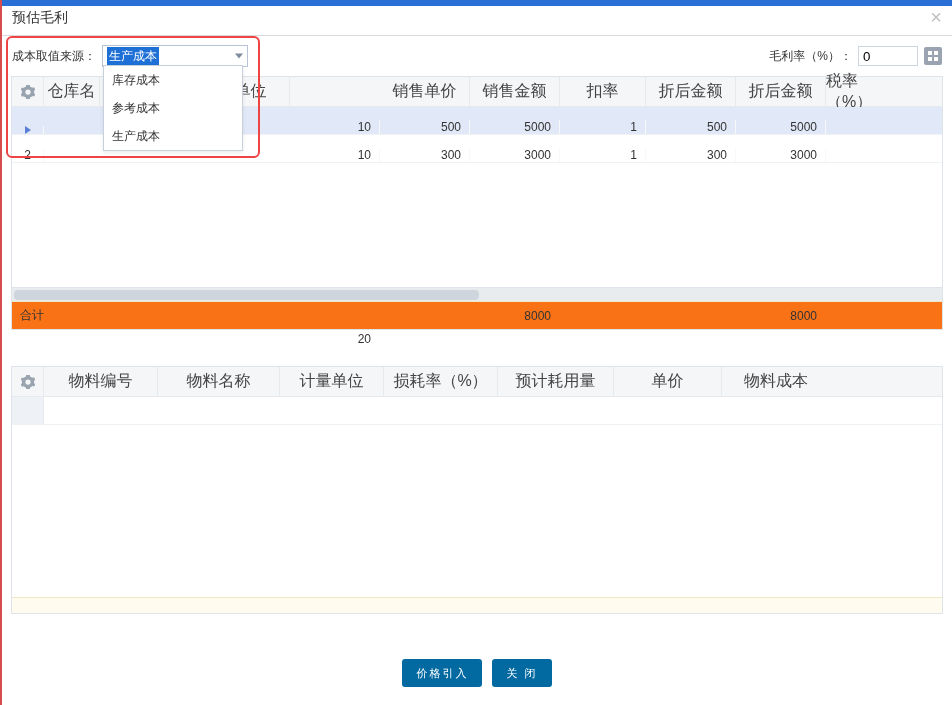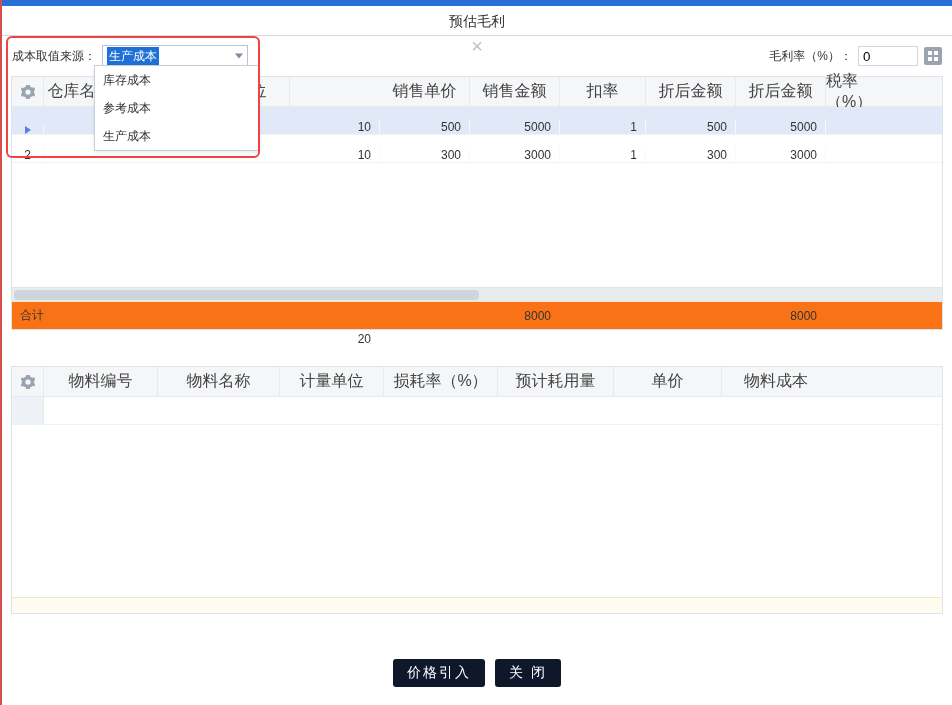--- a/index.html
+++ b/index.html
@@ -1,35 +1,35 @@
 <!DOCTYPE html>
 <html><head>
   <meta charset="utf-8">
   <style>
     * { box-sizing: border-box; margin: 0; padding: 0; }
     html, body { font-family: "Microsoft YaHei", Arial, sans-serif; font-size: 12px; background: #fff; color: #333; }
     .page { position: relative; width: 952px; height: 705px; border-left: 2px solid #d64d4d; }
     .top-ghost { height: 6px; background: #2a6fd6; position: relative; }
 
     
-    .titlebar { height: 30px; line-height: 30px; padding: 0 10px 8px 10px; border-bottom: 1px solid #d9d9d9; display: flex; align-items: center; justify-content: space-between; flex-direction: column; }
+    .titlebar { height: 30px; line-height: 30px; padding: 0 10px 8px 10px; border-bottom: 1px solid #d9d9d9; display: flex; align-items: center; justify-content: space-between; }
     .titlebar .title { font-size: 14px; color: #333; }
     .titlebar .close { font-size: 20px; color: #c0c0c0; cursor: pointer; line-height: 1; }
 
     
     .controls { height: 40px; display: flex; align-items: center; padding: 0 10px; position: relative; }
     .ctrl-left { display: flex; align-items: center; gap: 6px; }
     .ctrl-label { color: #333; }
     .combo { position: relative; width: 146px; height: 22px; border: 1px solid #b8c4d6; background: #fff; display: flex; align-items: center; padding: 0 18px 0 4px; cursor: pointer; }
     .combo .sel { background: #1e6fd6; color: #fff; padding: 0 2px; line-height: 18px; font-size: 12px; }
     .combo .arrow { position: absolute; right: 4px; top: 50%; transform: translateY(-50%); width: 0; height: 0; border-left: 4px solid transparent; border-right: 4px solid transparent; border-top: 5px solid #7f8c9f; }
 
     .highlight-box { position: absolute; left: 4px; top: 36px; width: 254px; height: 122px; border: 2px solid #e44; border-radius: 6px; pointer-events: none; z-index: 10; }
 
-    .dropdown { position: absolute; left: 92px; top: 65px; width: 165px; border: 1px solid #c8d0dc; background: #fff; z-index: 5; box-shadow: 0 2px 4px rgba(0,0,0,.08); }
+    .dropdown { position: absolute; left: 101px; top: 65px; width: 140px; border: 1px solid #c8d0dc; background: #fff; z-index: 5; box-shadow: 0 2px 4px rgba(0,0,0,.08); }
     .dropdown .item { height: 28px; line-height: 28px; padding: 0 8px; color: #333; cursor: pointer; }
 
     .ctrl-right { margin-left: auto; display: flex; align-items: center; gap: 6px; }
     .rate-input { width: 60px; height: 20px; border: 1px solid #cfd6e0; background: #fff; text-align: left; padding: 0 4px; }
     .rate-btn { width: 18px; height: 18px; background: #9aa3b0; display: flex; align-items: center; justify-content: center; color: #fff; font-size: 10px; cursor: pointer; border-radius: 2px; }
 
     
     .tbl-wrap { border: 1px solid #dfe4ea; margin: 0 9px; }
     .grid-head { display: flex; background: #f5f6f8; height: 30px; border-bottom: 1px solid #e6eaef; }
     .gh { border-right: 1px solid #e6eaef; display: flex; align-items: center; justify-content: center; color: #444; font-size: 16px; }
@@ -80,21 +80,21 @@
     .t2-c8 { width: 108px; }
     .t2-rows { height: 200px; background: #fff; }
     .t2 .blank-row { height: 28px; border-bottom: 1px solid #f0f2f5; display: flex; }
     .t2 .blank-row .cell { height: 100%; }
     .t2 .blank-row .cell.t2-c0 { width: 32px; background: #eef1f5; border-right: 1px solid #e6eaef; }
 
     .sum-row2 { display: flex; height: 16px; background: #fffcef; border-top: 1px solid #efe7c6; }
 
     
     .footer { position: absolute; left: 0; right: 0; bottom: 18px; display: flex; justify-content: center; gap: 10px; }
-    .btn { height: 28px; min-width: 56px; padding: 4px 14px; background: #0f172a; color: #fff; border: 0; border-radius: 3px; cursor: pointer; font-size: 14px; display: flex; align-items: center; justify-content: center; letter-spacing: 2px; }
+    .btn { height: 28px; min-width: 56px; padding: 4px 14px; background: #0369a1; color: #fff; border: 0; border-radius: 3px; cursor: pointer; font-size: 11px; display: flex; align-items: center; justify-content: center; letter-spacing: 2px; }
   </style>
 </head>
 <body>
 <div class="page">
 
 <div class="top-ghost"></div>
 
 <div class="titlebar">
   <div class="title">预估毛利</div>
   <div class="close">×</div>

